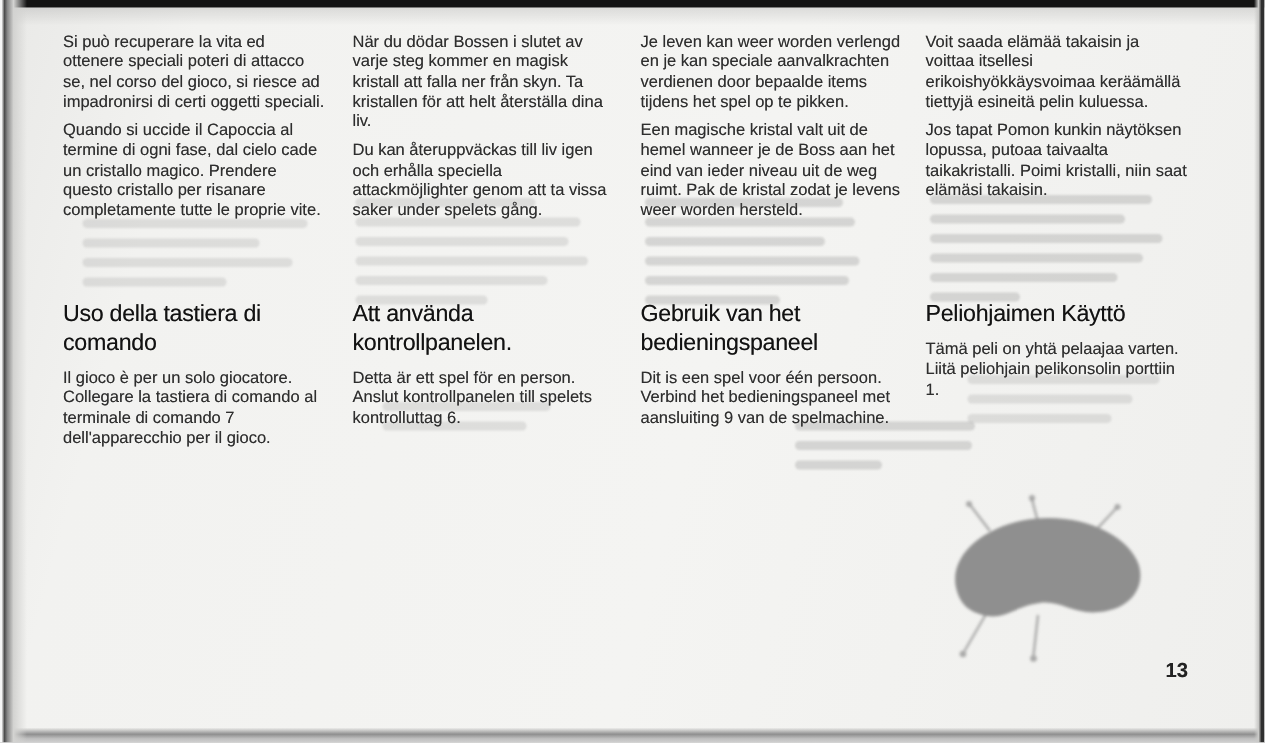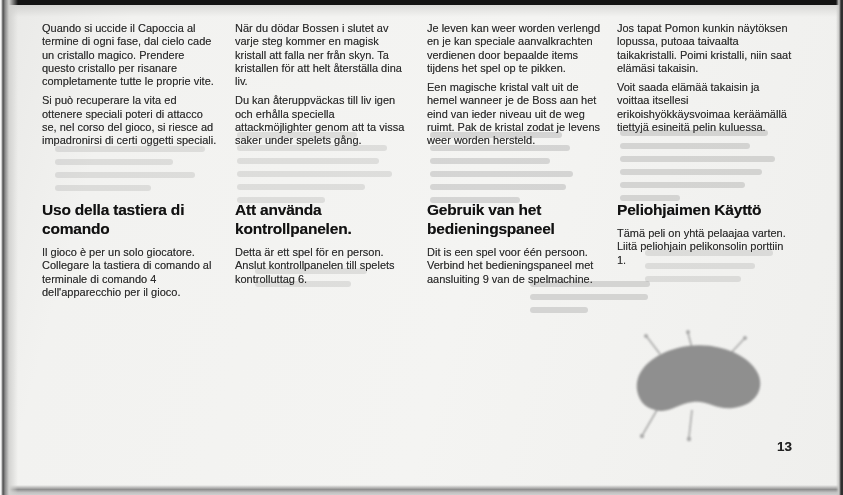--- a/index.html
+++ b/index.html
@@ -20,45 +20,45 @@
     background:linear-gradient(to right,#f6f6f6 0px,#f6f6f6 1px,#4d4d4d 3px,#8a8a8a 5px,#d3d3d1 9px,rgba(243,243,241,0) 18px);}
   .edge-right{position:absolute;right:0;top:0;width:7px;height:100%;
     background:linear-gradient(to left,#2f2f2f 0px,#2f2f2f 2px,#c9c9c7 4px,rgba(243,243,241,0) 7px);}
   
   .txt{white-space:pre;margin:0;color:#2e2e2e;font-size:11px;line-height:13.3px;
     text-shadow:0 0 0.3px rgba(45,45,45,0.55);}
   .col-top{position:absolute;top:22px;width:192px;}
   .col-top p{margin:0 0 6px 0;}
   .col-bottom{position:absolute;top:200px;width:192px;}
   .heading{white-space:pre;margin:0 0 8px 0;color:#121212;font-size:15.5px;line-height:19px;
-    font-weight:bold;letter-spacing:-0.2px;text-shadow:0 0 0.3px rgba(10,10,10,0.5);}
+    font-weight:normal;letter-spacing:-0.2px;text-shadow:0 0 0.3px rgba(10,10,10,0.5);}
   .pagenum{position:absolute;left:777px;top:439px;font-size:13.5px;color:#222;
     text-shadow:0 0 0.3px rgba(30,30,30,0.5);font-weight:bold;}
   
   .ghost{position:absolute;}
   .ghost .bar{height:6px;border-radius:3px;margin-bottom:7px;
     background:rgba(110,110,110,0.17);filter:blur(0.6px);}
   .ghost.darker .bar{background:rgba(105,105,105,0.22);}
   .bleed-silhouette{position:absolute;left:612px;top:330px;filter:blur(1.1px);opacity:0.82;}
 </style>
 </head>
 <body>
 
 <div class="stage">
 
   <div class="col-top" style="left:42px">
+    <p class="txt">Si può recuperare la vita ed
+ottenere speciali poteri di attacco
+se, nel corso del gioco, si riesce ad
+impadronirsi di certi oggetti speciali.</p>
     <p class="txt">Quando si uccide il Capoccia al
 termine di ogni fase, dal cielo cade
 un cristallo magico. Prendere
 questo cristallo per risanare
 completamente tutte le proprie vite.</p>
-    <p class="txt">Si può recuperare la vita ed
-ottenere speciali poteri di attacco
-se, nel corso del gioco, si riesce ad
-impadronirsi di certi oggetti speciali.</p>
   </div>
   <div class="col-top" style="left:235px">
     <p class="txt">När du dödar Bossen i slutet av
 varje steg kommer en magisk
 kristall att falla ner från skyn. Ta
 kristallen för att helt återställa dina
 liv.</p>
     <p class="txt">Du kan återuppväckas till liv igen
 och erhålla speciella
 attackmöjlighter genom att ta vissa
@@ -69,28 +69,28 @@
 en je kan speciale aanvalkrachten
 verdienen door bepaalde items
 tijdens het spel op te pikken.</p>
     <p class="txt">Een magische kristal valt uit de
 hemel wanneer je de Boss aan het
 eind van ieder niveau uit de weg
 ruimt. Pak de kristal zodat je levens
 weer worden hersteld.</p>
   </div>
   <div class="col-top" style="left:617px">
+    <p class="txt">Voit saada elämää takaisin ja
+voittaa itsellesi
+erikoishyökkäysvoimaa keräämällä
+tiettyjä esineitä pelin kuluessa.</p>
     <p class="txt">Jos tapat Pomon kunkin näytöksen
 lopussa, putoaa taivaalta
 taikakristalli. Poimi kristalli, niin saat
 elämäsi takaisin.</p>
-    <p class="txt">Voit saada elämää takaisin ja
-voittaa itsellesi
-erikoishyökkäysvoimaa keräämällä
-tiettyjä esineitä pelin kuluessa.</p>
   </div>
 
   <div class="ghost" style="left:55px;top:146px">
     <div class="bar" style="width:150px"></div>
       <div class="bar" style="width:118px"></div>
     <div class="bar" style="width:140px"></div>
       <div class="bar" style="width:96px"></div>
   </div>
   <div class="ghost" style="left:237px;top:132px">
     <div class="bar" style="width:120px"></div>
@@ -129,21 +129,21 @@
     <div class="bar" style="width:128px"></div>
       <div class="bar" style="width:110px"></div>
     <div class="bar" style="width:96px"></div>
   </div>
 
   <div class="col-bottom" style="left:42px">
     <h2 class="heading">Uso della tastiera di
 comando</h2>
     <p class="txt">Il gioco è per un solo giocatore.
 Collegare la tastiera di comando al
-terminale di comando 4
+terminale di comando 7
 dell'apparecchio per il gioco.</p>
   </div>
   <div class="col-bottom" style="left:235px">
     <h2 class="heading">Att använda
 kontrollpanelen.</h2>
     <p class="txt">Detta är ett spel för en person.
 Anslut kontrollpanelen till spelets
 kontrolluttag 6.</p>
   </div>
   <div class="col-bottom" style="left:427px">

